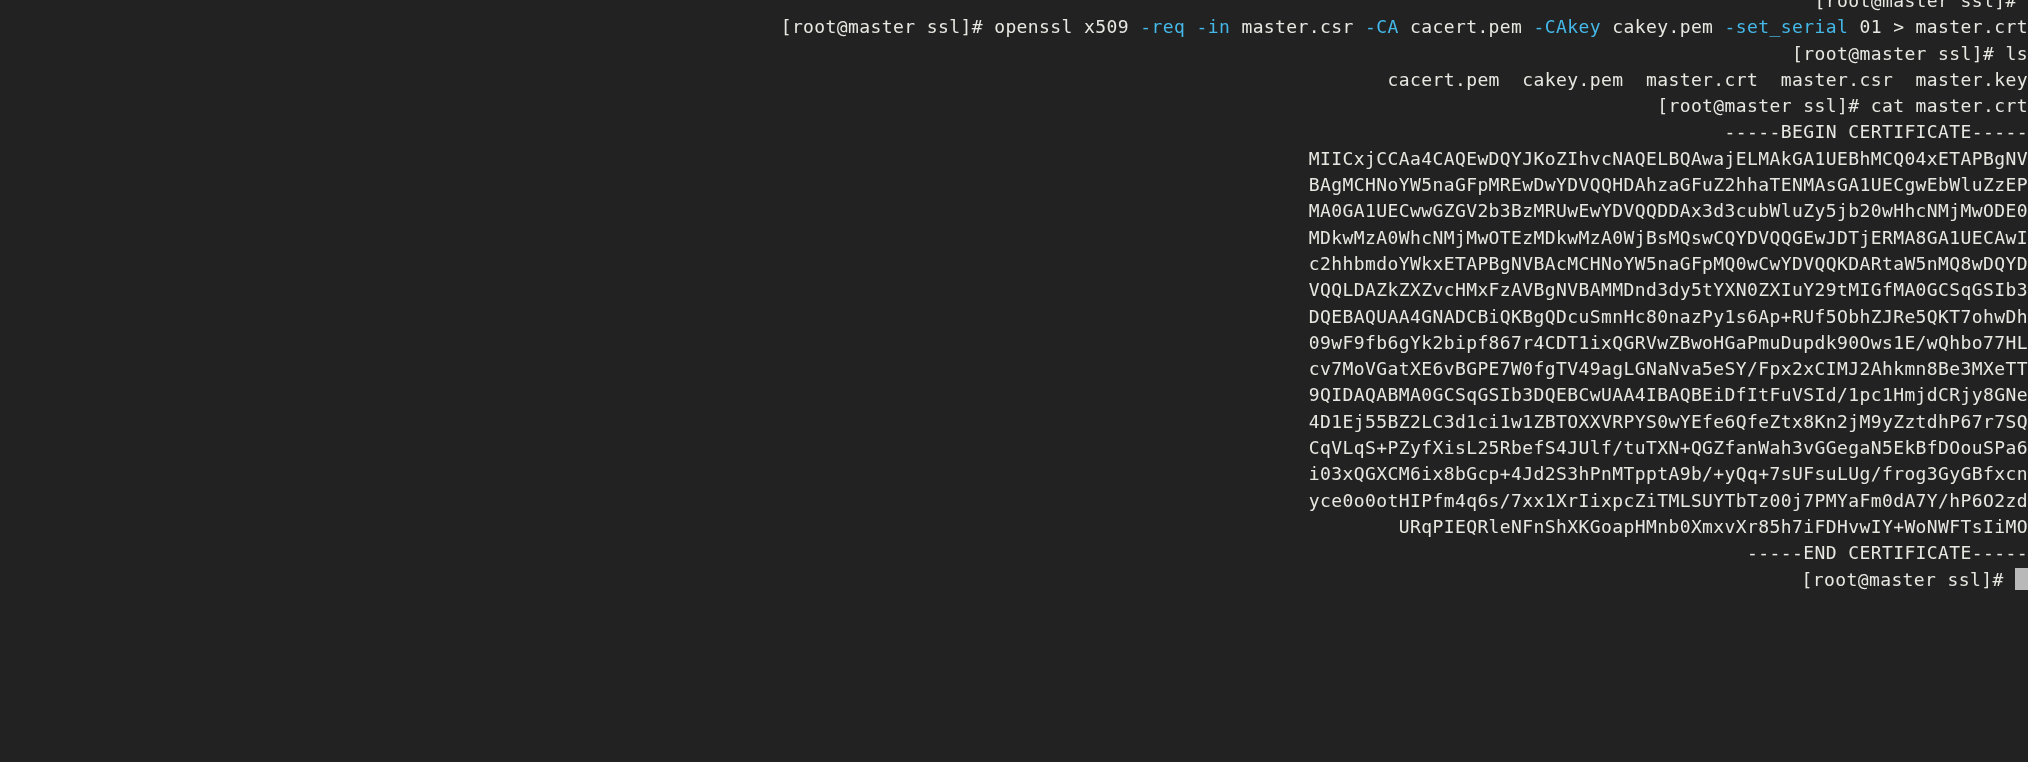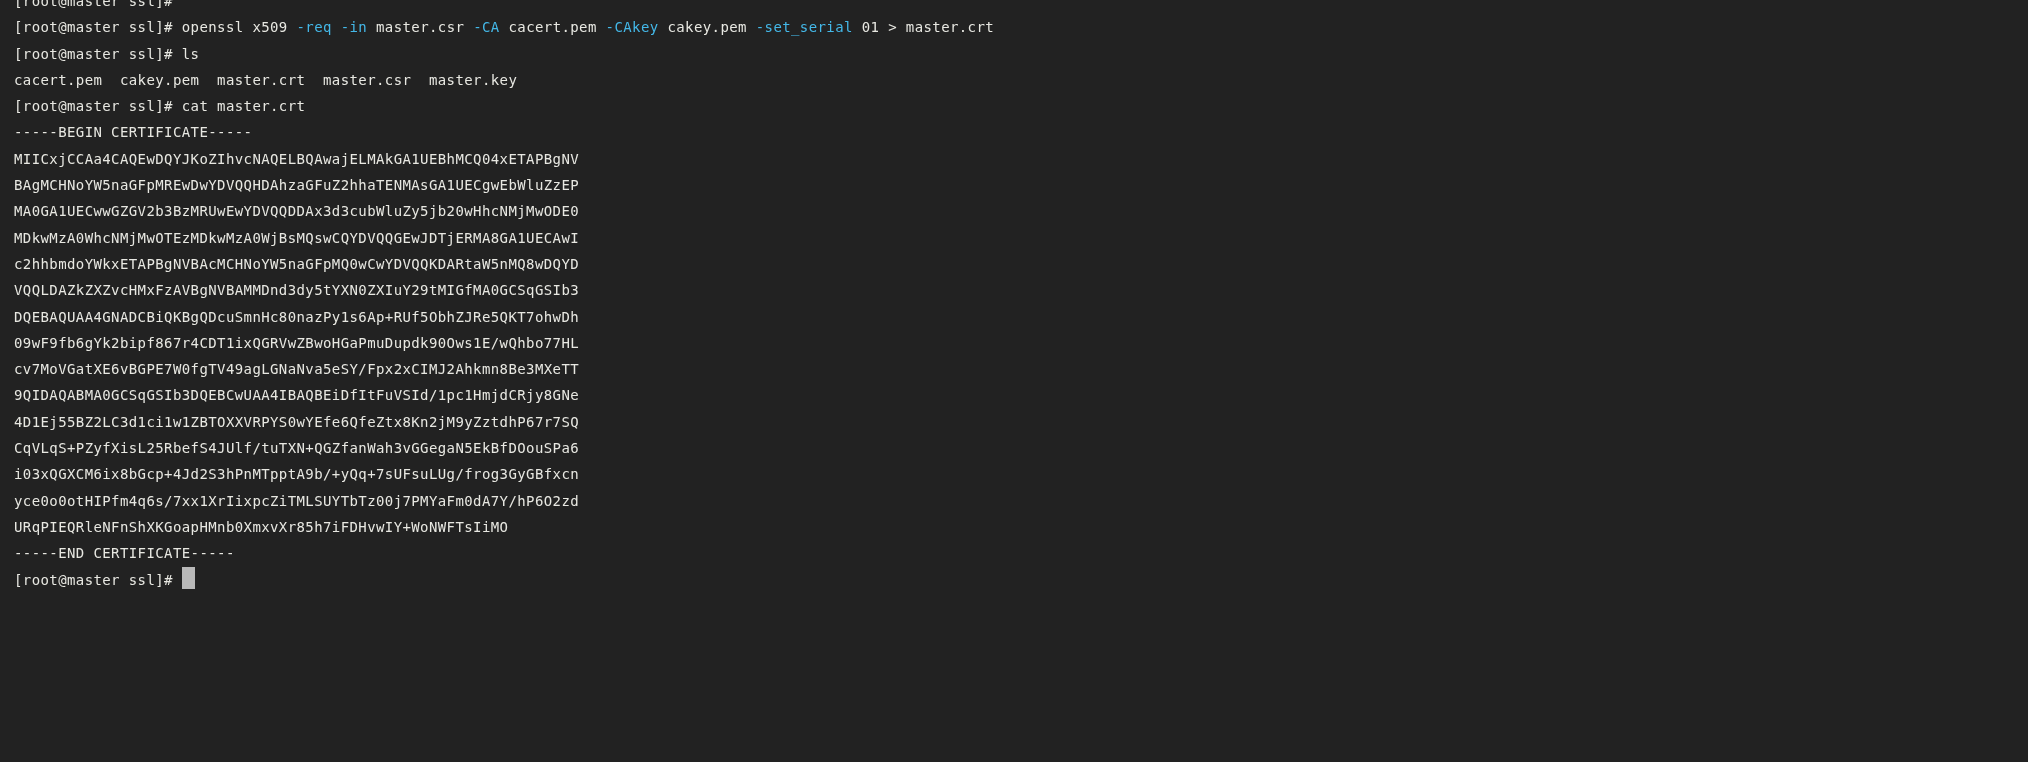--- a/index.html
+++ b/index.html
@@ -8,25 +8,26 @@
     padding: 0;
     background: #1e1e1e;
   }
   #terminal {
     position: relative;
     width: 2028px;
     height: 762px;
     background: #222222;
     overflow: hidden;
     font-family: "DejaVu Sans Mono", "Liberation Mono", monospace;
-    font-size: 14px;
+    font-size: 18px;
     line-height: 26.3px;
     color: #e8e8e2;
     box-sizing: border-box;
     padding: 0 0 0 14px;
+    text-align: right;
   }
   .screen {
     position: absolute;
     top: -12px;
     left: 14px;
     right: 0;
     white-space: pre;
   }
   .line {
     height: 26.3px;

